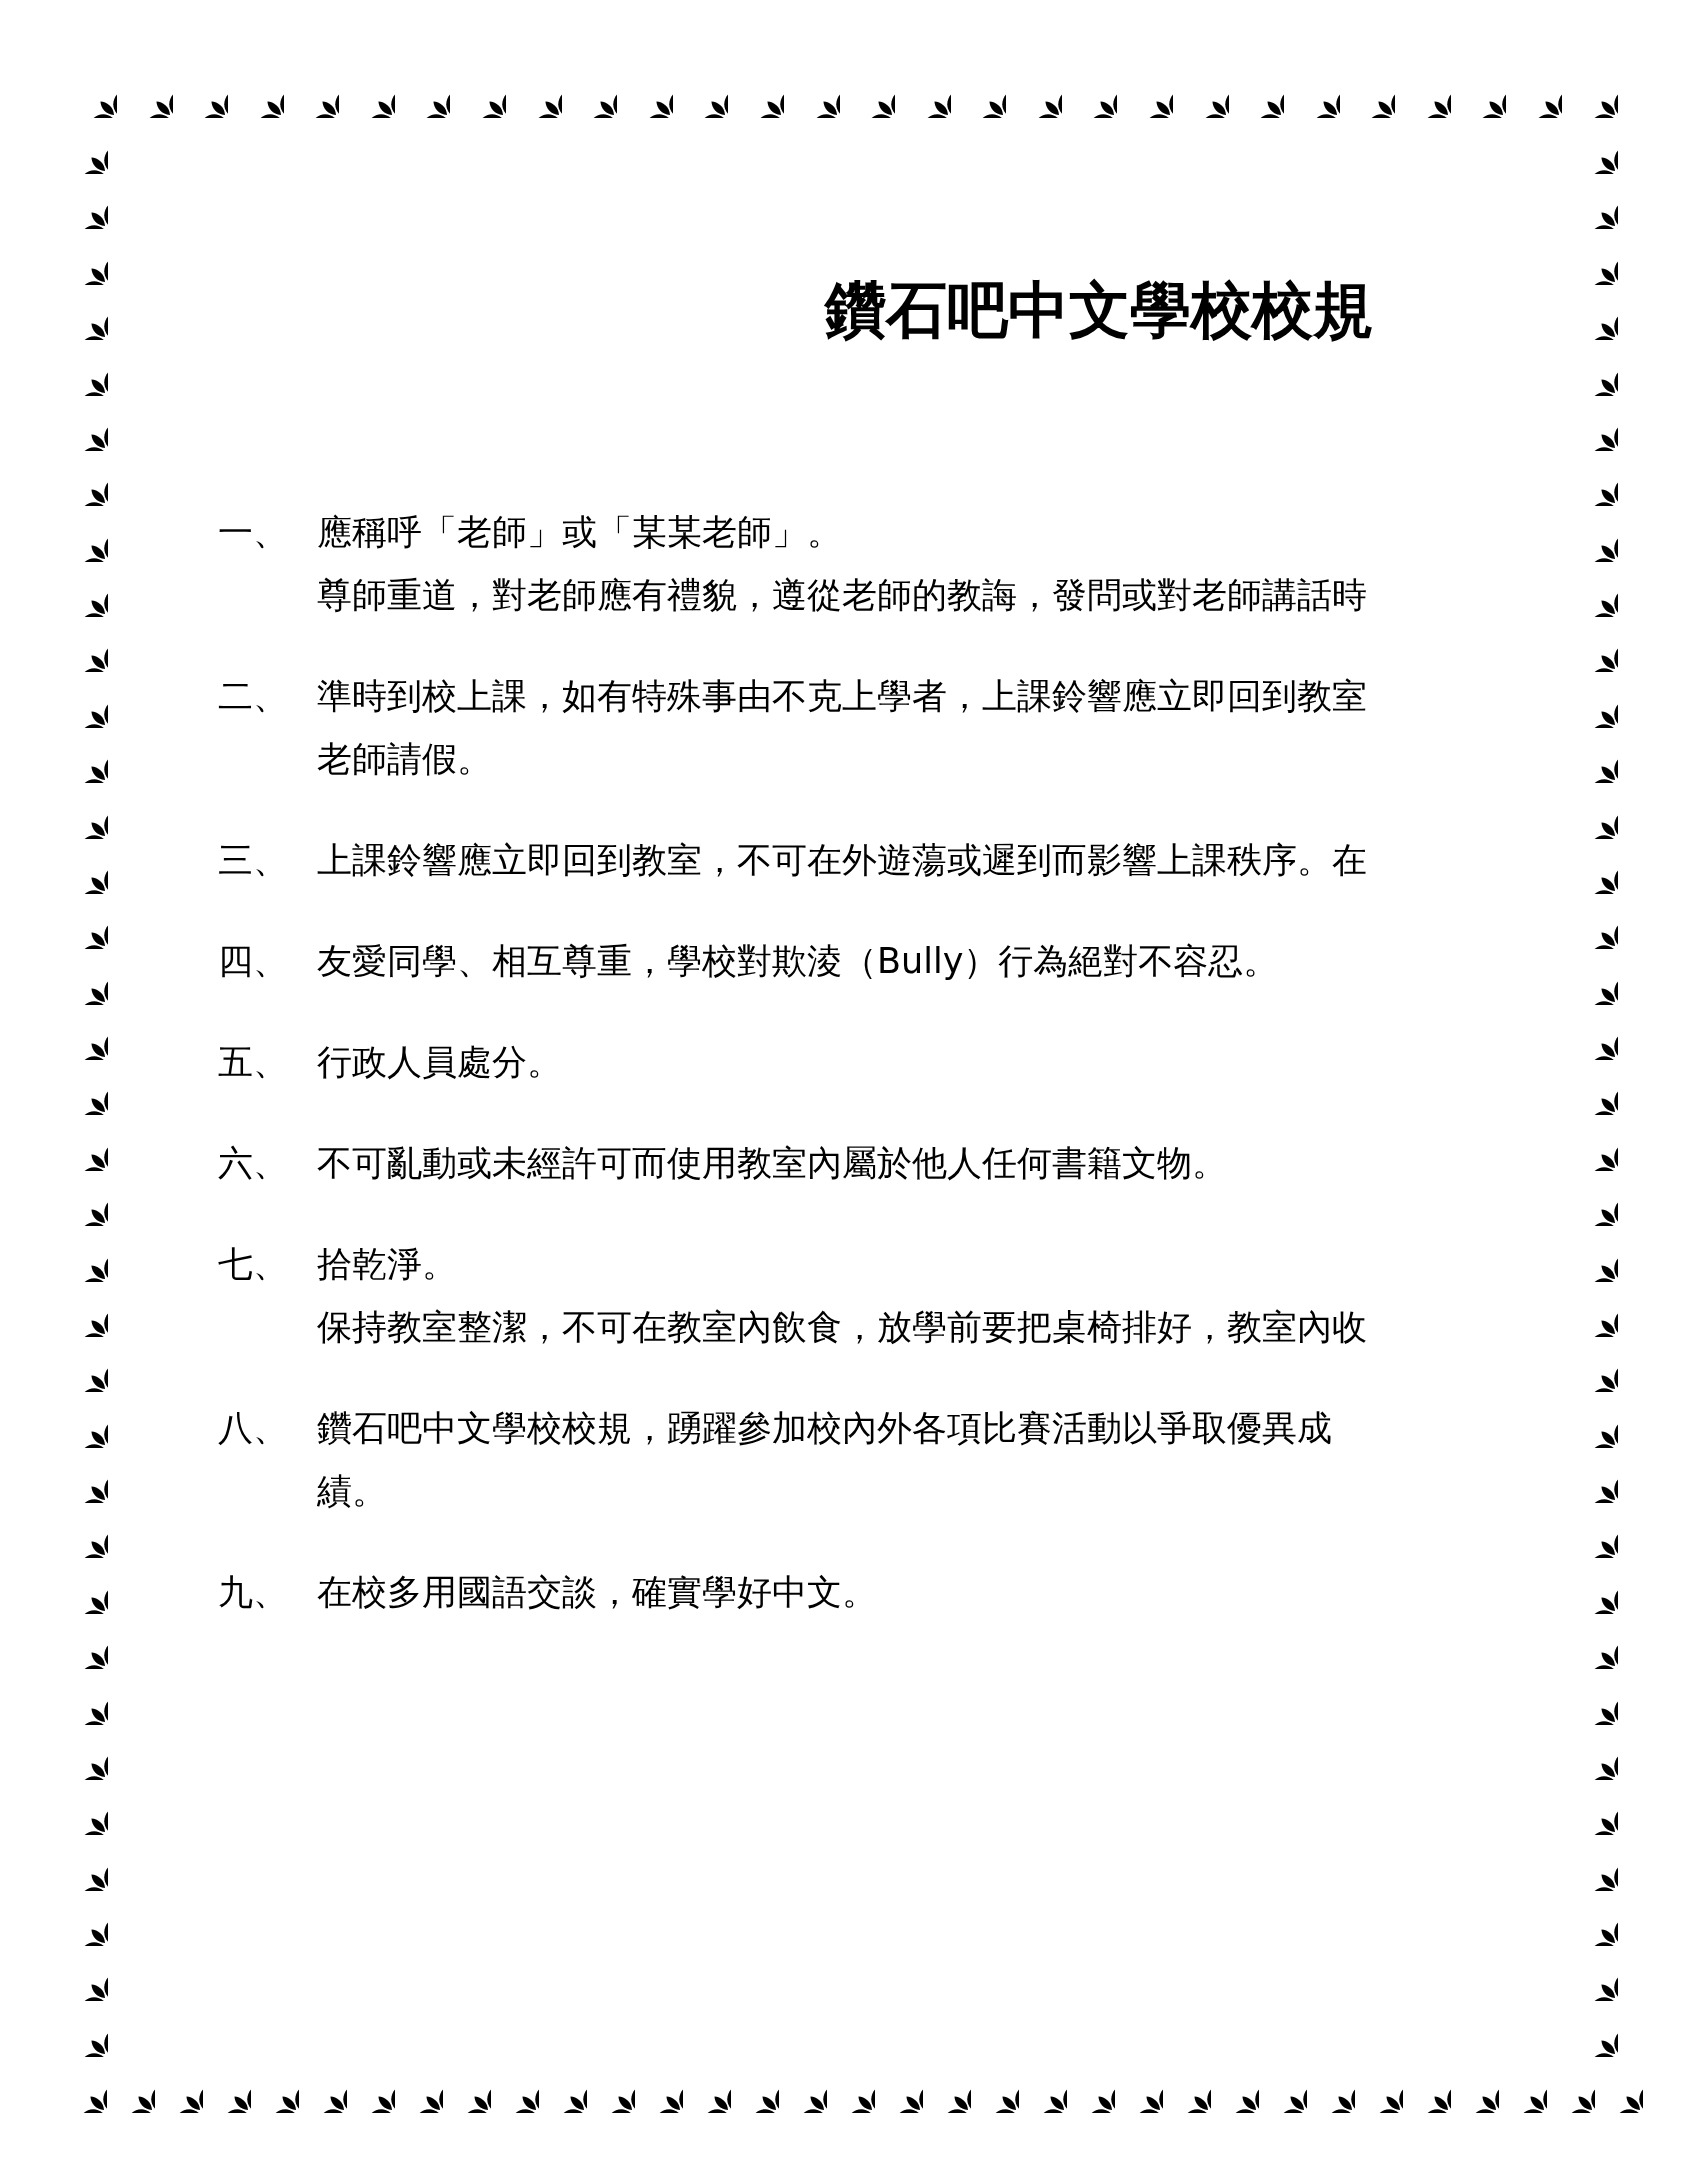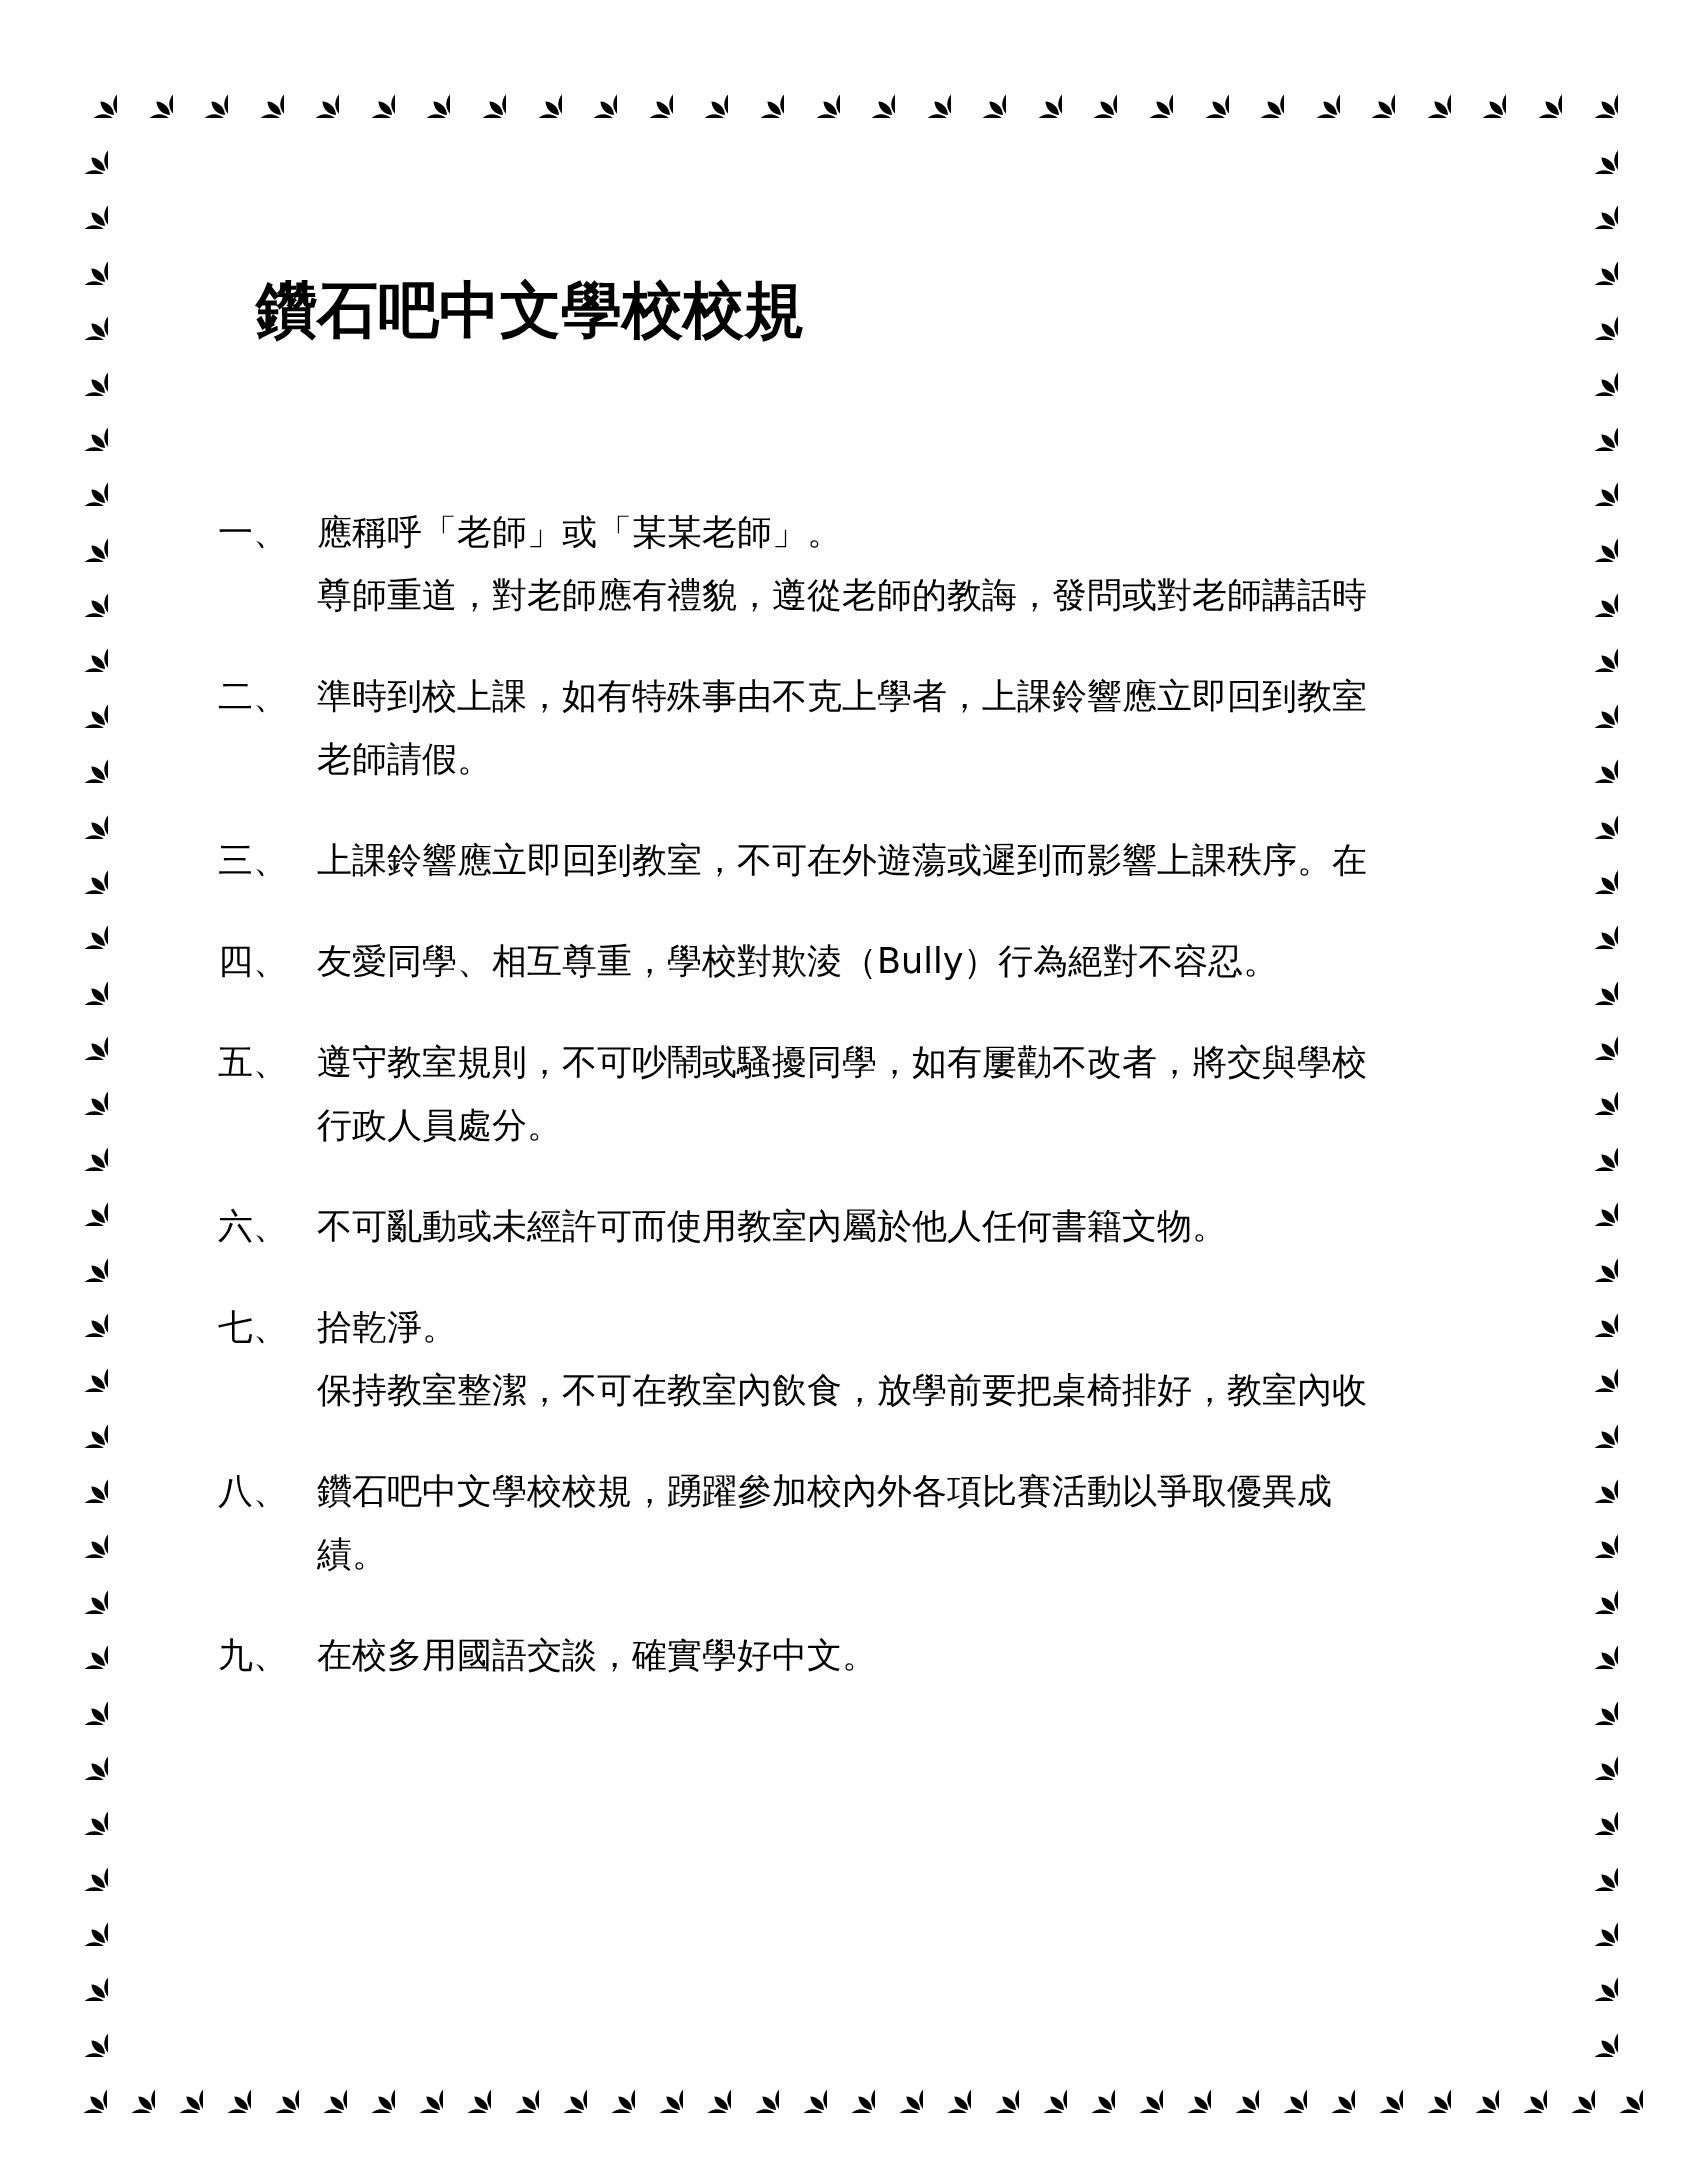--- a/index.html
+++ b/index.html
@@ -24,21 +24,21 @@
   
   .content {
     position: absolute;
     left: 218px; top: 0;
     width: 1156px;
   }
   .doc-title {
     margin-top: 270px;
     font-size: 61px;
     font-weight: bold;
-    text-align: left;
+    text-align: right;
     padding-left: 38px;
     white-space: nowrap;
   }
   .rules {
     margin-top: 149px;
     font-size: 35px;
     line-height: 63px;
   }
   .rule {
     display: flex;
@@ -495,21 +495,20 @@
       </div>
       <div class="rule">
         <span class="rule-num">四、</span>
         <span class="rule-text">
           <span class="rule-line">友愛同學、相互尊重，學校對欺淩（Bully）行為絕對不容忍。</span>
         </span>
       </div>
       <div class="rule">
         <span class="rule-num">五、</span>
         <span class="rule-text">
-          <span class="rule-line">遵守教室規則，不可吵鬧或騷擾同學，如有屢勸不改者，將交與學校</span>
           <span class="rule-line">行政人員處分。</span>
         </span>
       </div>
       <div class="rule">
         <span class="rule-num">六、</span>
         <span class="rule-text">
           <span class="rule-line">不可亂動或未經許可而使用教室內屬於他人任何書籍文物。</span>
         </span>
       </div>
       <div class="rule">

